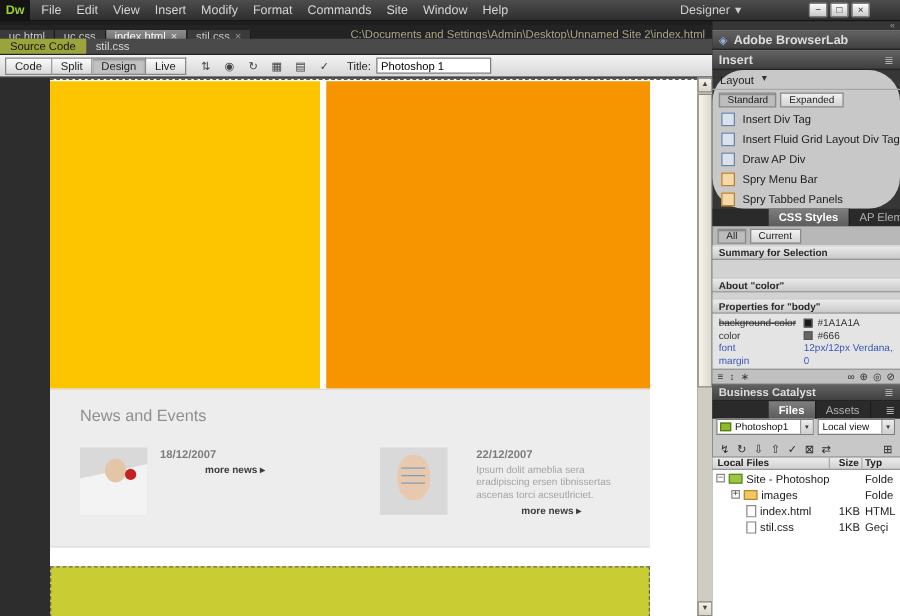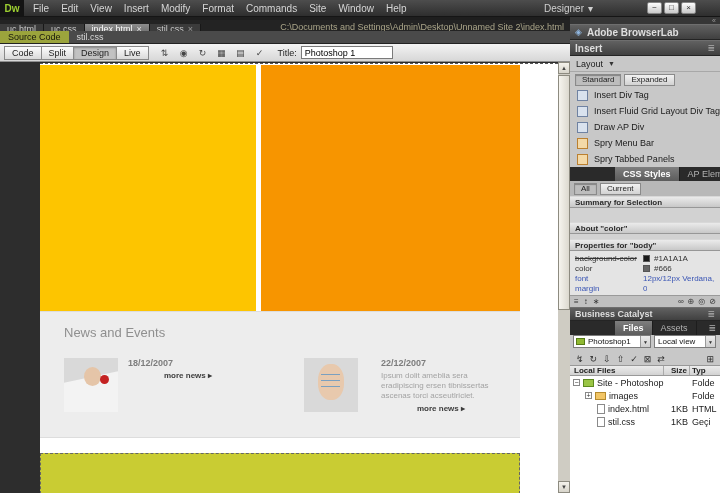--- a/index.html
+++ b/index.html
@@ -68,21 +68,21 @@
 
   
   .panelcol{position:absolute;left:570px;top:17px;width:150px;height:476px;background:#363636;display:flex;flex-direction:column;}
   .panel-strip{height:7px;display:flex;justify-content:flex-end;align-items:center;color:#9a9a9a;font-size:7px;padding-right:4px;flex:none;}
   .darkbar{height:16px;flex:none;background:linear-gradient(#616161,#404040);border-top:1px solid #6e6e6e;border-bottom:1px solid #242424;display:flex;align-items:center;padding:0 5px;color:#dedede;font-size:10px;font-weight:bold;gap:5px;white-space:nowrap;}
   .darkbar.small{height:14px;font-size:9px;}
   .bl-icon{color:#8fb6e0;font-size:9px;font-weight:normal;}
   .pm{margin-left:auto;font-weight:normal;color:#b0b0b0;font-size:9px;}
 
   
-  .ins-content{height:111px;flex:none;background:#c8c8c8;font-size:9px;color:#1b1b1b;}
+  .ins-content{height:111px;flex:none;background:#c8c8c8;font-size:9px;color:#1b1b1b;border-radius:25px;}
   .ins-cat{height:16px;display:flex;align-items:center;gap:5px;padding:0 6px;border-bottom:1px solid #a8a8a8;}
   .ins-cat .arr{font-size:7px;color:#333;}
   .ins-modes{height:15px;display:flex;align-items:center;gap:3px;padding:0 5px;}
   .mode-btn{height:12px;line-height:10px;padding:0 6px;font-size:8px;background:linear-gradient(#f2f2f2,#d2d2d2);border:1px solid #8a8a8a;color:#222;white-space:nowrap;}
   .mode-btn.pressed{background:#bdbdbd;box-shadow:inset 0 1px 1px rgba(0,0,0,.3);}
   .ins-item{height:16px;display:flex;align-items:center;gap:6px;padding:0 7px;white-space:nowrap;overflow:hidden;}
   .ins-icon{width:11px;height:11px;flex:none;background:#d9e2ee;border:1px solid #6f82a2;}
   .ins-icon.spry{background:#f3d9a8;border-color:#bb8030;}
 
   

